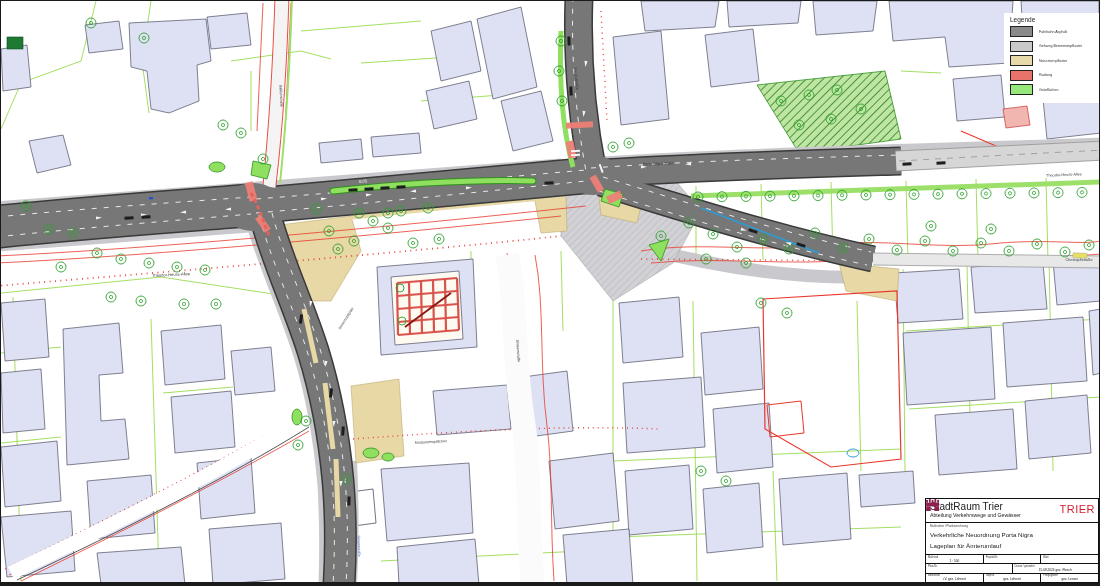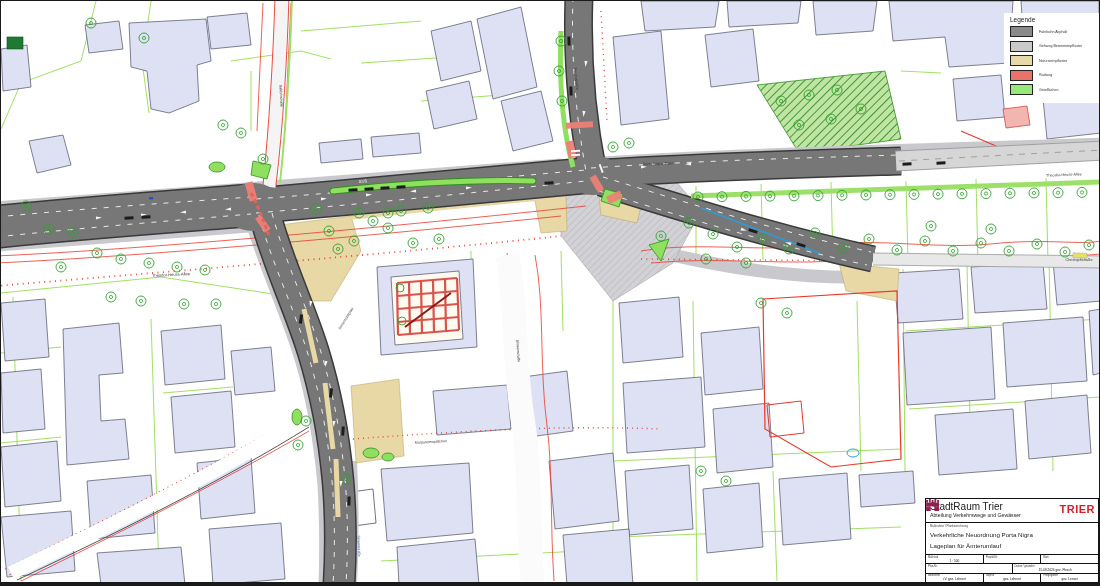--- a/index.html
+++ b/index.html
@@ -15,21 +15,21 @@
   .legend-swatch{width:21px;height:9px;border:1px solid #222;margin-right:6px;flex:0 0 auto;}
   .legend-label{font-size:3.6px;color:#333;white-space:nowrap;}
   
   .tblock{position:absolute;left:924px;top:497px;width:174px;height:85px;background:#ffffff;
           border:1.2px solid #111;box-sizing:border-box;z-index:6;display:flex;flex-direction:column;}
   .tb-head{display:flex;justify-content:space-between;align-items:flex-start;
            border-bottom:1px solid #111;padding:2px 3px 1px 4px;height:24px;box-sizing:border-box;}
   .tb-org{font-size:10px;color:#222;line-height:11px;}
   .tb-dept{font-size:5.2px;color:#222;}
   .tb-logo{display:flex;align-items:center;gap:2px;margin-top:2px;}
-  .tb-logo-text{font-size:11px;font-weight:bold;color:#d31f2c;letter-spacing:.5px;}
+  .tb-logo-text{font-size:11px;font-weight:normal;color:#d31f2c;letter-spacing:.5px;}
   .tb-mid{border-bottom:1px solid #111;padding:1px 4px 2px 4px;flex:1;}
   .tb-sec{font-size:2.8px;color:#444;}
   .tb-project{font-size:6.2px;color:#222;margin-top:3px;}
   .tb-plan{font-size:6.2px;color:#222;margin-top:4px;}
   .tb-grid{height:27px;display:flex;flex-direction:column;}
   .tb-row{display:flex;flex:1;border-bottom:.5px solid #111;}
   .tb-row:last-child{border-bottom:none;}
   .tb-cell{border-right:.5px solid #111;flex:1;padding:.5px 2px;overflow:hidden;}
   .tb-cell:last-child{border-right:none;}
   .tb-k{font-size:2.6px;color:#333;display:block;line-height:3px;}

